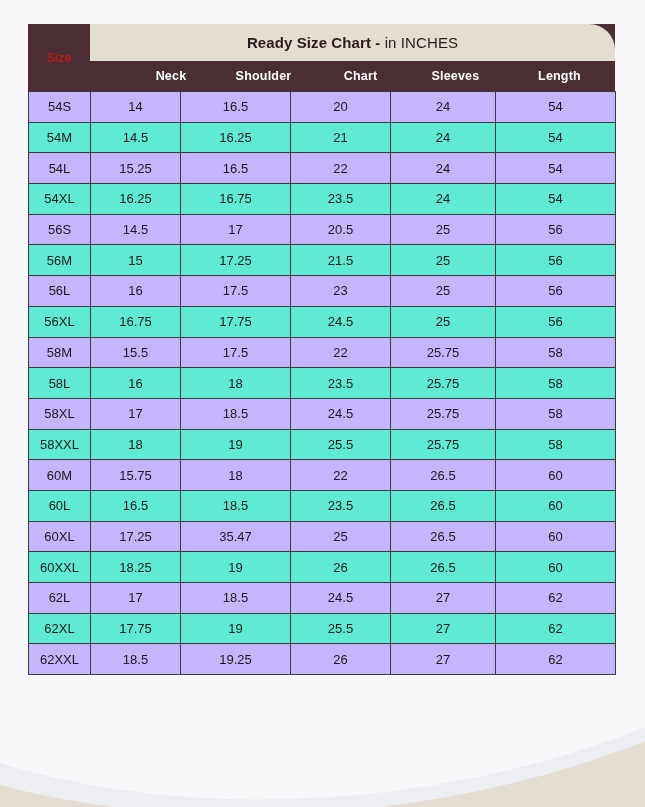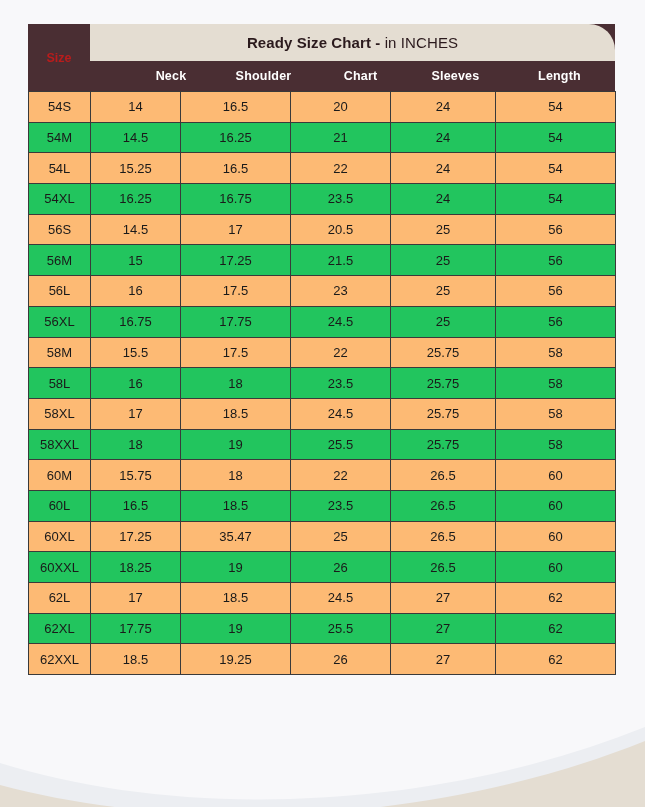--- a/index.html
+++ b/index.html
@@ -112,24 +112,24 @@
   table.size-table td {
     border: 1px solid #3a3a3a;
     height: 29.7px;
     text-align: center;
     vertical-align: middle;
     font-size: 13px;
     color: #1a1a1a;
     padding: 0;
   }
   table.size-table tr.alt td {
-    background: #22c55e;
+    background: #5eead4;
   }
   table.size-table tr.norm td {
-    background: #fdba74;
+    background: #c4b5fd;
   }
 
   
   .c0 { width: 62px; }
   .c1 { width: 90px; }
   .c2 { width: 110px; }
   .c3 { width: 100px; }
   .c4 { width: 105px; }
   .c5 { width: 120px; }
 

